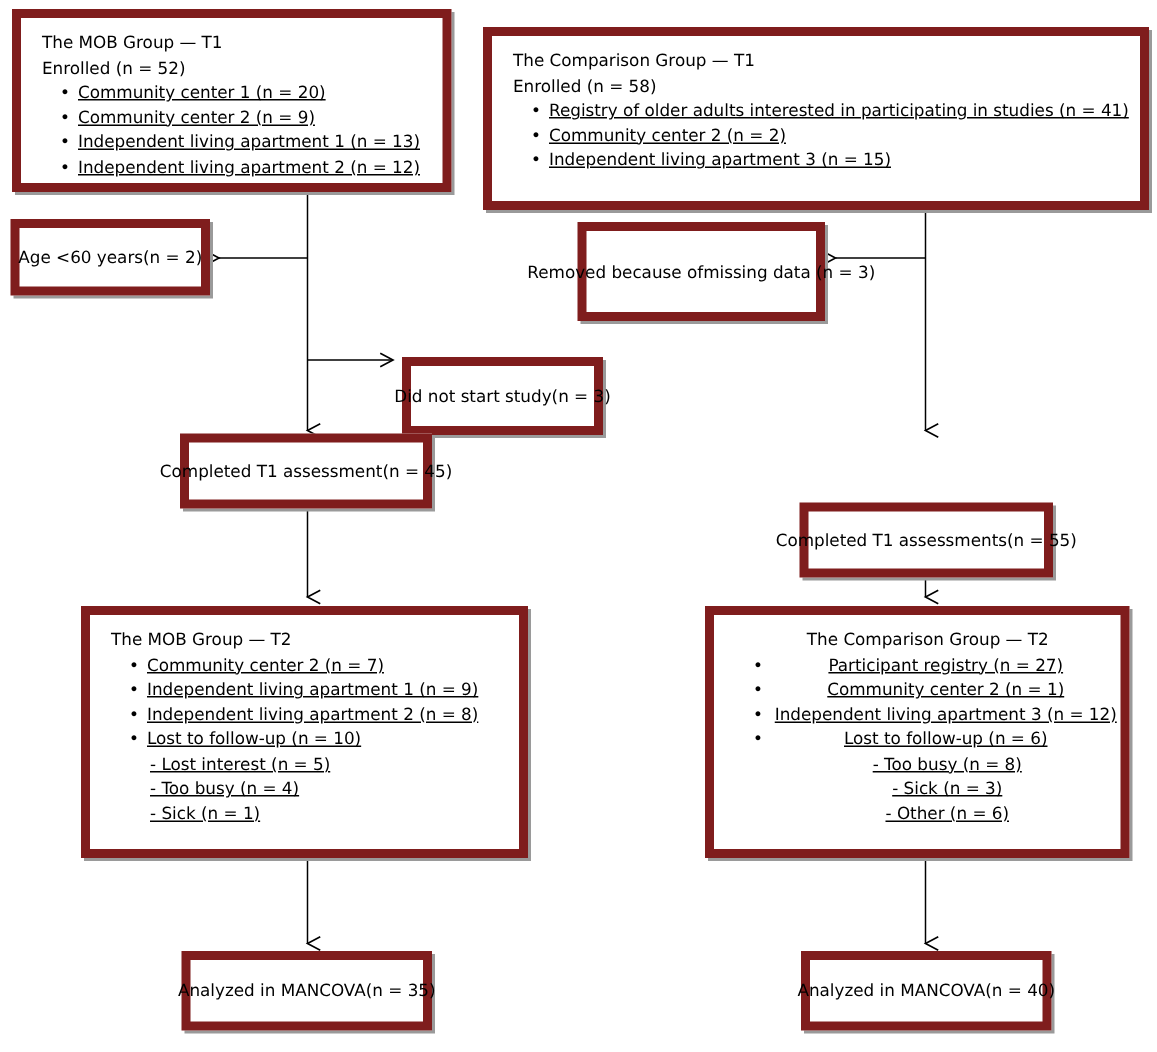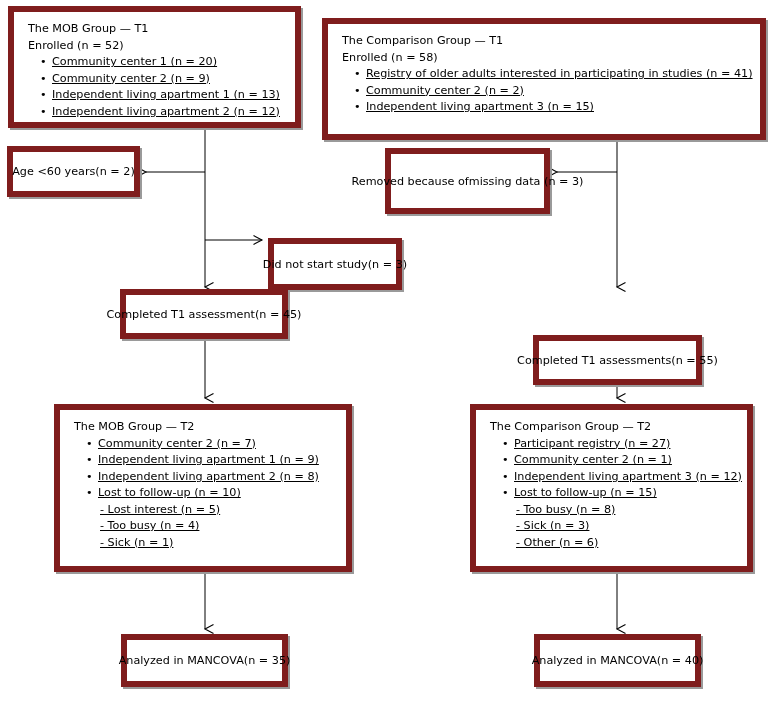--- a/index.html
+++ b/index.html
@@ -183,27 +183,27 @@
       <li class="bullet">Community center 2 (n = 7)</li>
       <li class="bullet">Independent living apartment 1 (n = 9)</li>
       <li class="bullet">Independent living apartment 2 (n = 8)</li>
       <li class="bullet">Lost to follow-up (n = 10)</li>
       <li class="sub">- Lost interest (n = 5)</li>
       <li class="sub">- Too busy (n = 4)</li>
       <li class="sub">- Sick (n = 1)</li>
     </ul>
   </div>
 
-  <div class="box box-list" style="left:470px; top:404px; width:283px; height:168px;">
+  <div class="box box-list" style="left:470px; top:404px; width:283px; height:168px;text-align:center;">
     <div class="hdr">The Comparison Group — T2</div>
     <ul class="bullets">
       <li class="bullet">Participant registry (n = 27)</li>
       <li class="bullet">Community center 2 (n = 1)</li>
       <li class="bullet">Independent living apartment 3 (n = 12)</li>
-      <li class="bullet">Lost to follow-up (n = 15)</li>
+      <li class="bullet">Lost to follow-up (n = 6)</li>
       <li class="sub">- Too busy (n = 8)</li>
       <li class="sub">- Sick (n = 3)</li>
       <li class="sub">- Other (n = 6)</li>
     </ul>
   </div>
 
   <div class="box" style="left:121px; top:634px; width:167px; height:53px;">
     <div class="box-body">
       <div class="ln">Analyzed in MANCOVA</div>
       <div class="ln">(n = 35)</div>

